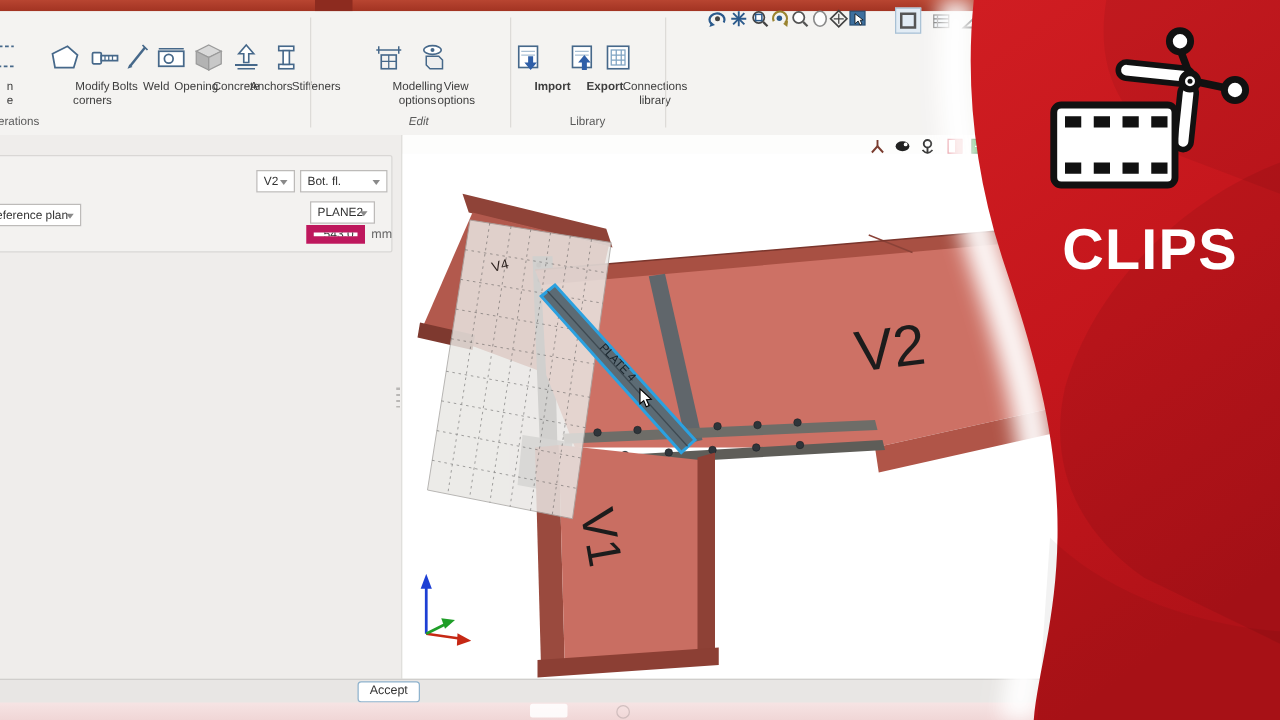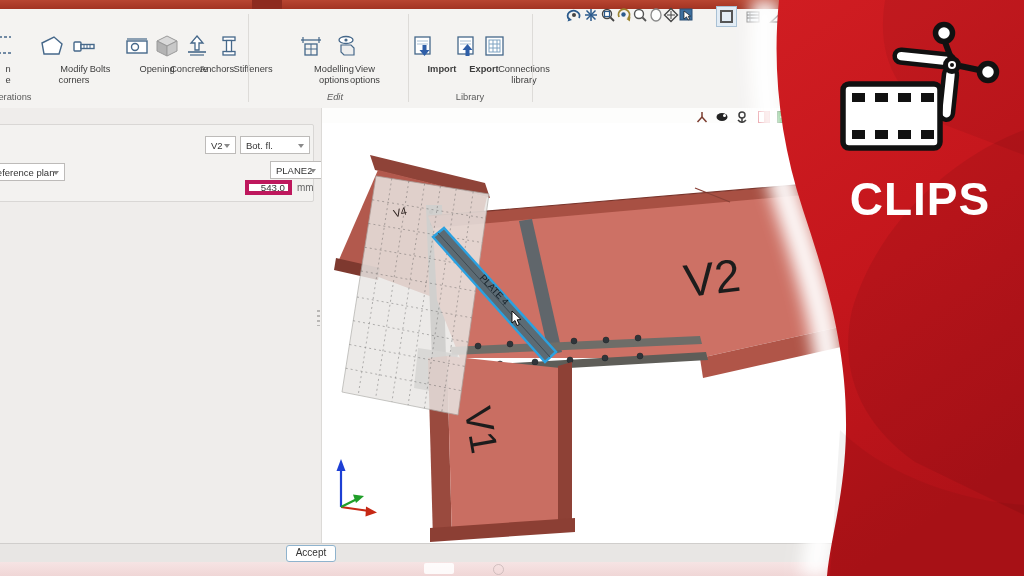--- a/index.html
+++ b/index.html
@@ -29,21 +29,21 @@
   
   .panel{position:absolute;left:0;top:108px;width:322px;height:435px;background:#efedeb;}
   .pdivider{position:absolute;left:321px;top:108px;width:1px;height:435px;background:#dcdad7;}
   .groupbox{position:absolute;left:-12px;top:16px;width:324px;height:76px;
             border:1px solid #d9d7d5;background:#f3f2f0;border-radius:2px;}
   .dd{position:absolute;height:18px;background:#fff;border:1px solid #bdbbb9;
       font-size:9.5px;color:#333;line-height:17px;padding-left:5px;box-sizing:border-box;}
   .dd::after{content:"";position:absolute;right:5px;top:7px;width:0;height:0;
       border-left:3.5px solid transparent;border-right:3.5px solid transparent;
       border-top:4px solid #8a8a8a;}
-  .pinput{position:absolute;height:15px;border:4px solid #be185d;background:#fff;
+  .pinput{position:absolute;height:15px;border:6px solid #be185d;background:#fff;
       font-size:9.7px;color:#333;text-align:right;padding:0 3px;box-sizing:border-box;
       font-family:"Liberation Sans",sans-serif;}
   .plabel{position:absolute;font-size:10px;color:#454545;}
   .splitter{position:absolute;left:317px;top:310px;width:3px;height:16px;
       background:repeating-linear-gradient(#b9b7b5 0 2px,transparent 2px 5px);}
   
   .viewport{position:absolute;left:322px;top:108px;width:702px;height:435px;background:#fdfdfc;}
   .vpico{position:absolute;top:110px;width:14px;height:14px;}
   
   .acceptbar{position:absolute;left:0;top:543px;width:1024px;height:19px;
@@ -97,20 +97,30 @@
   <div class="rbtn" style="left:30px;width:44px;">
     <span class="ric">
       <svg width="26" height="24">
           <polygon points="3,9 15,3 23,10 20,20 5,20" fill="#fff" stroke="#46688a" stroke-width="1.4"></polygon>
         </svg>
     </span>
     <span class="t1">Modify</span>
     <span class="t2">corners</span>
   </div>
 
+  <div class="rbtn" style="left:95px;width:30px;">
+    <span class="ric">
+      <svg width="26" height="24">
+          <line x1="7" y1="19" x2="19" y2="4" stroke="#46688a" stroke-width="2"></line>
+          <polygon points="5,21 9,19.5 6.5,17.5" fill="#46688a"></polygon>
+          <line x1="17" y1="2" x2="21" y2="6" stroke="#46688a" stroke-width="1.4"></line>
+        </svg>
+    </span>
+    <span class="t1">Weld</span>
+  </div>
 
   <div class="rbtn" style="left:117px;width:40px;">
     <span class="ric">
       <svg width="26" height="24">
           <rect x="3" y="7" width="20" height="12" fill="#fff" stroke="#46688a" stroke-width="1.4"></rect>
           <circle cx="11" cy="13" r="3.5" fill="none" stroke="#46688a" stroke-width="1.4"></circle>
           <line x1="3" y1="5" x2="23" y2="5" stroke="#46688a" stroke-width="1.2"></line>
         </svg>
     </span>
     <span class="t1">Opening</span>
@@ -307,21 +317,21 @@
 
   <div class="dd" style="left:205px;top:28px;width:31px;">
     <span>V2</span>
   </div>
   <div class="dd" style="left:240px;top:28px;width:70px;">
     <span>Bot. fl.</span>
   </div>
   <div class="dd" style="left:-16px;top:55px;width:81px;">
     <span>Reference plan</span>
   </div>
-  <div class="dd" style="left:270px;top:53px;width:52px;">
+  <div class="dd" style="left:248px;top:53px;width:52px;">
     <span>PLANE2</span>
   </div>
 
   <input class="pinput" style="left: 245px; top: 72px; width: 47px;" value="543.0">
   <span class="plabel" style="left:297px;top:74px;color:#666;">mm</span>
 </div>
 <div class="pdivider"></div>
 <div class="splitter"></div>
 
 <div class="viewport"></div>

